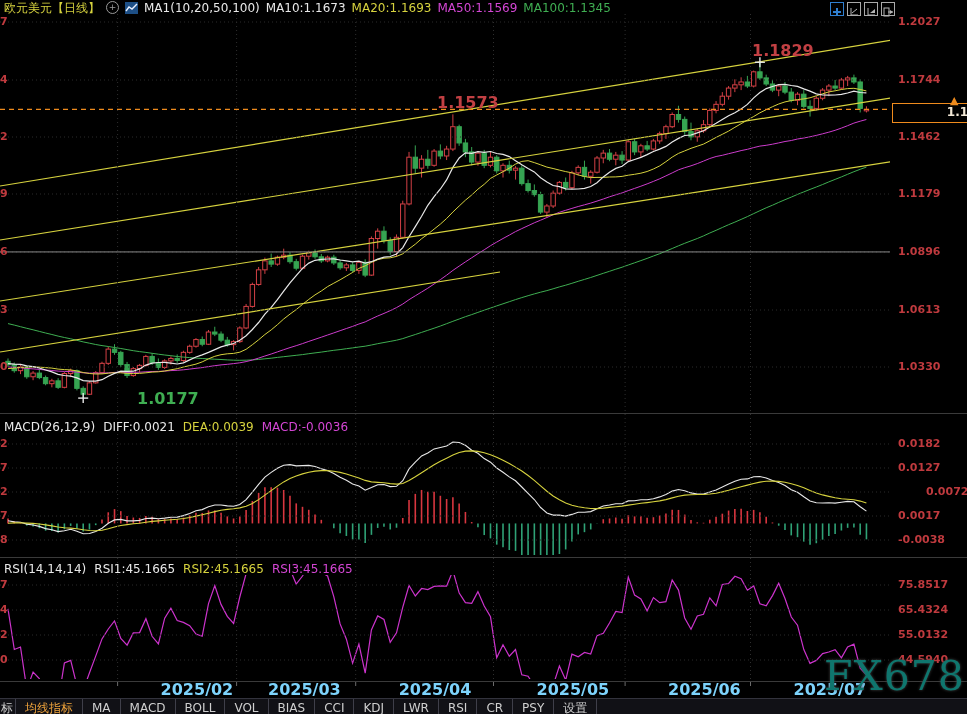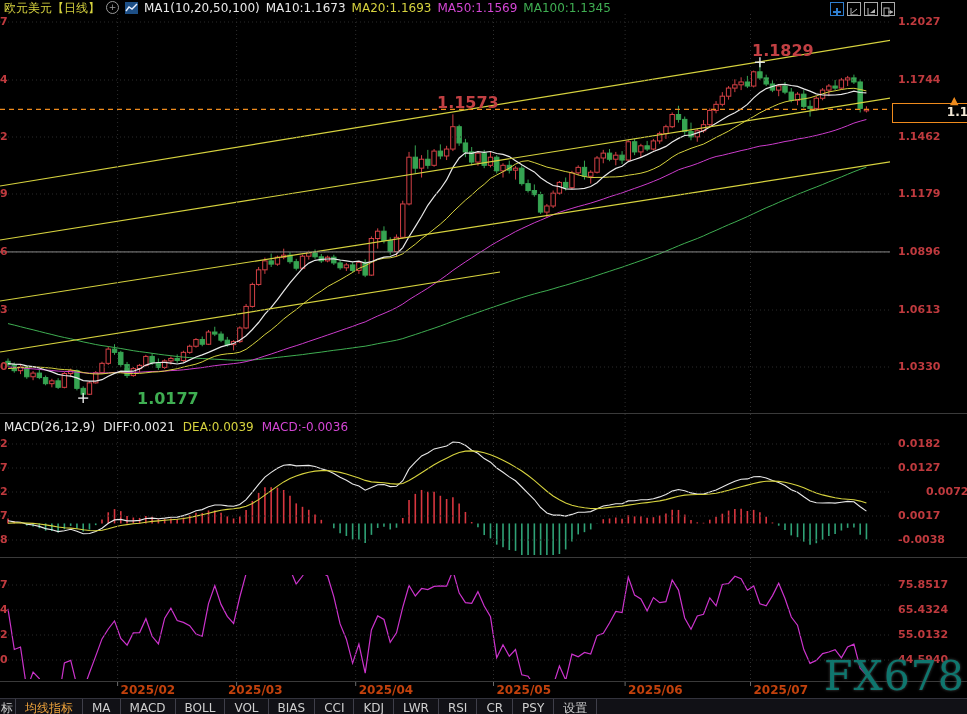--- a/index.html
+++ b/index.html
@@ -18,21 +18,21 @@
      color:#9a9a9a;font-size:9px;line-height:10px;text-align:center;vertical-align:middle;margin:0 4px 2px 0;}
   .mini-chart-ic{display:inline-block;width:13px;height:12px;vertical-align:middle;margin:0 3px 2px 0;}
   
   #tools{position:absolute;right:72px;top:2px;display:flex;gap:3px;}
   .tool{width:14px;height:14px;border:1px solid #a9a9a9;box-sizing:border-box;position:relative;background:#000;}
   .tool.blue{border-color:#2f7fd0;}
   
   .ax{position:absolute;font-size:11px;font-weight:700;color:#bf3a3e;line-height:13px;}
   .axl{position:absolute;left:0;width:8px;overflow:hidden;font-size:11px;font-weight:700;color:#bf3a3e;line-height:13px;}
   .mark{position:absolute;font-size:16px;font-weight:700;line-height:13px;}
-  .xlab{position:absolute;top:683px;font-size:12px;font-weight:700;color:#c2410c;line-height:14px;}
+  .xlab{position:absolute;top:683px;font-size:16px;font-weight:700;color:#7dd3fc;line-height:14px;margin-left:40px;}
   
   #pxbox{position:absolute;left:892px;width:66px;height:18px;border:1px solid #ef8b1d;background:#000;
      color:#f2e8d6;font-size:12px;font-weight:700;line-height:17px;text-align:center;}
   #pxarrow{position:absolute;color:#ef8b1d;font-size:11px;line-height:11px;}
   
   .ind-hdr{position:absolute;left:4px;font-size:12px;line-height:14px;white-space:nowrap;}
   .ind-hdr span{margin-right:8px;}
   
   .sep{position:absolute;left:0;width:967px;height:1px;background:#3a3a3a;}
   
@@ -566,20 +566,23 @@
   </div>
 
   <div class="sep" style="top:413px"></div>
   <div class="sep" style="top:557px"></div>
   <div class="sep" style="top:681px"></div>
 
   <div class="ind-hdr" style="top:420px">
     <span class="c-wht">MACD(26,12,9)</span><span class="c-wht">DIFF:0.0021</span><span class="c-yel">DEA:0.0039</span><span class="c-mag">MACD:-0.0036</span>
   </div>
 
+  <div class="ind-hdr" style="top:562px">
+    <span class="c-wht">RSI(14,14,14)</span><span class="c-wht">RSI1:45.1665</span><span class="c-yel">RSI2:45.1665</span><span class="c-mag">RSI3:45.1665</span>
+  </div>
 
   <div id="pxbox" style="top: 103.419px; padding-left: 44px;">1.1597</div>
   <div id="pxarrow" style="left: 950px; top: 95.419px;">▲</div>
 
   <div id="labels">
       <div class="xlab" style="left: 120.6px;">2025/02</div>
       <div class="xlab" style="left: 228px; text-align: center;">2025/03</div>
       <div class="xlab" style="left: 358.7px;">2025/04</div>
       <div class="xlab" style="left: 496.5px;">2025/05</div>
       <div class="xlab" style="left: 628.1px;">2025/06</div>

